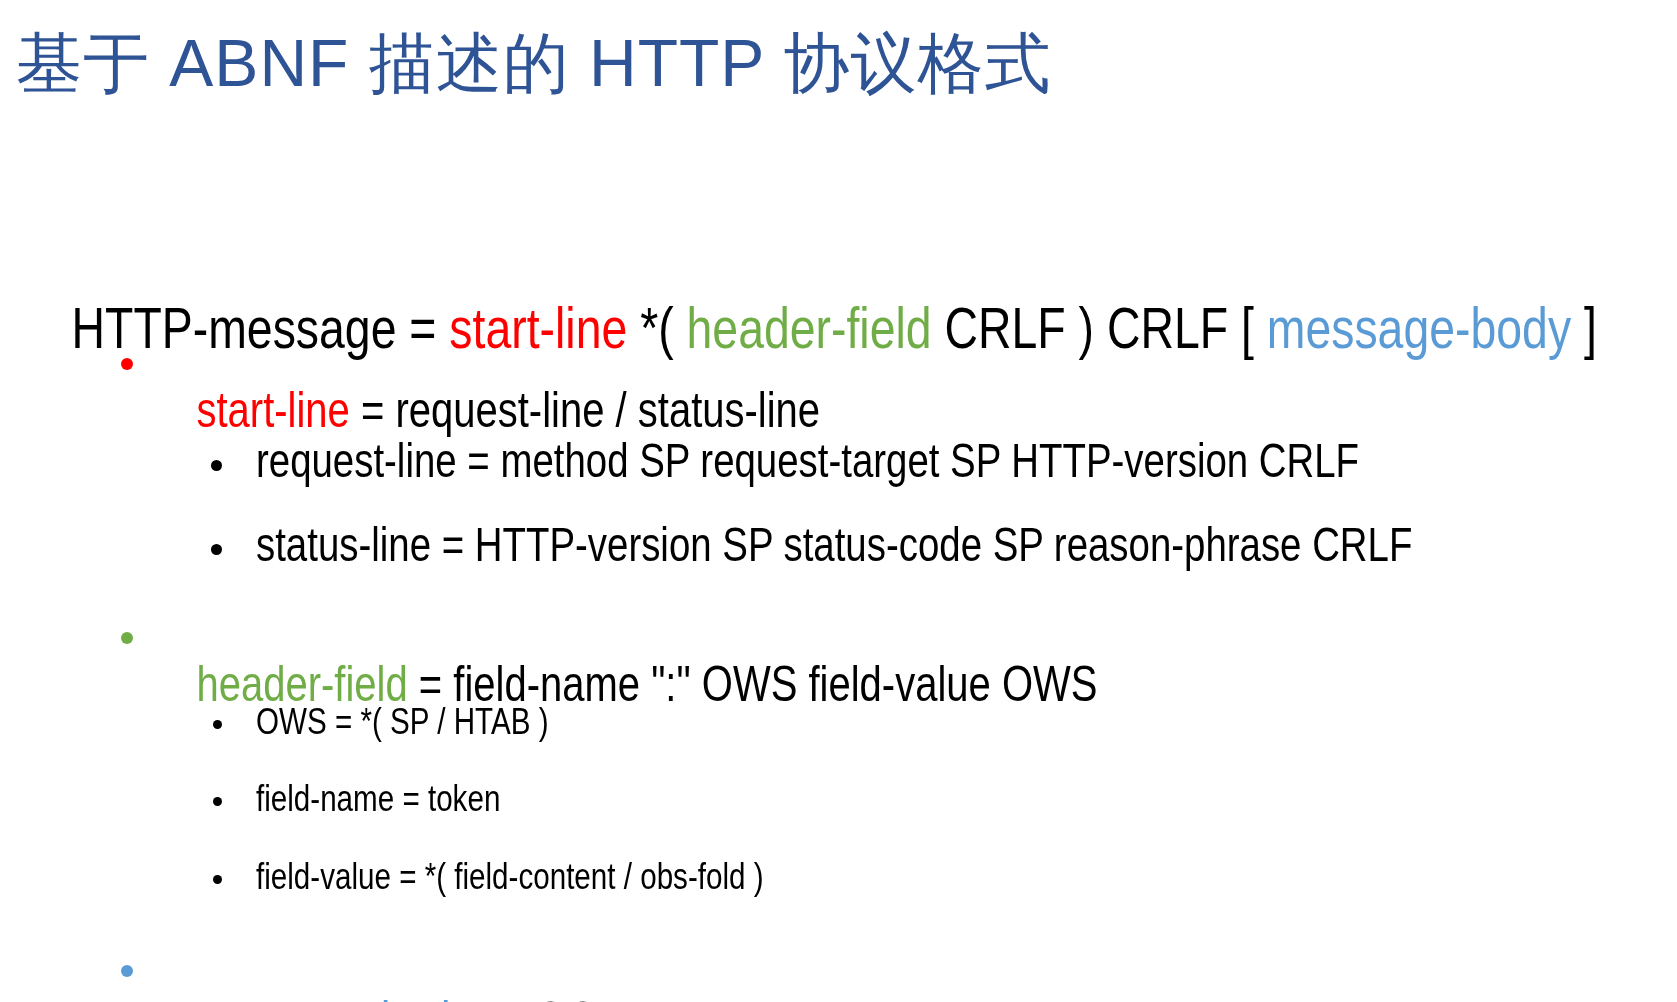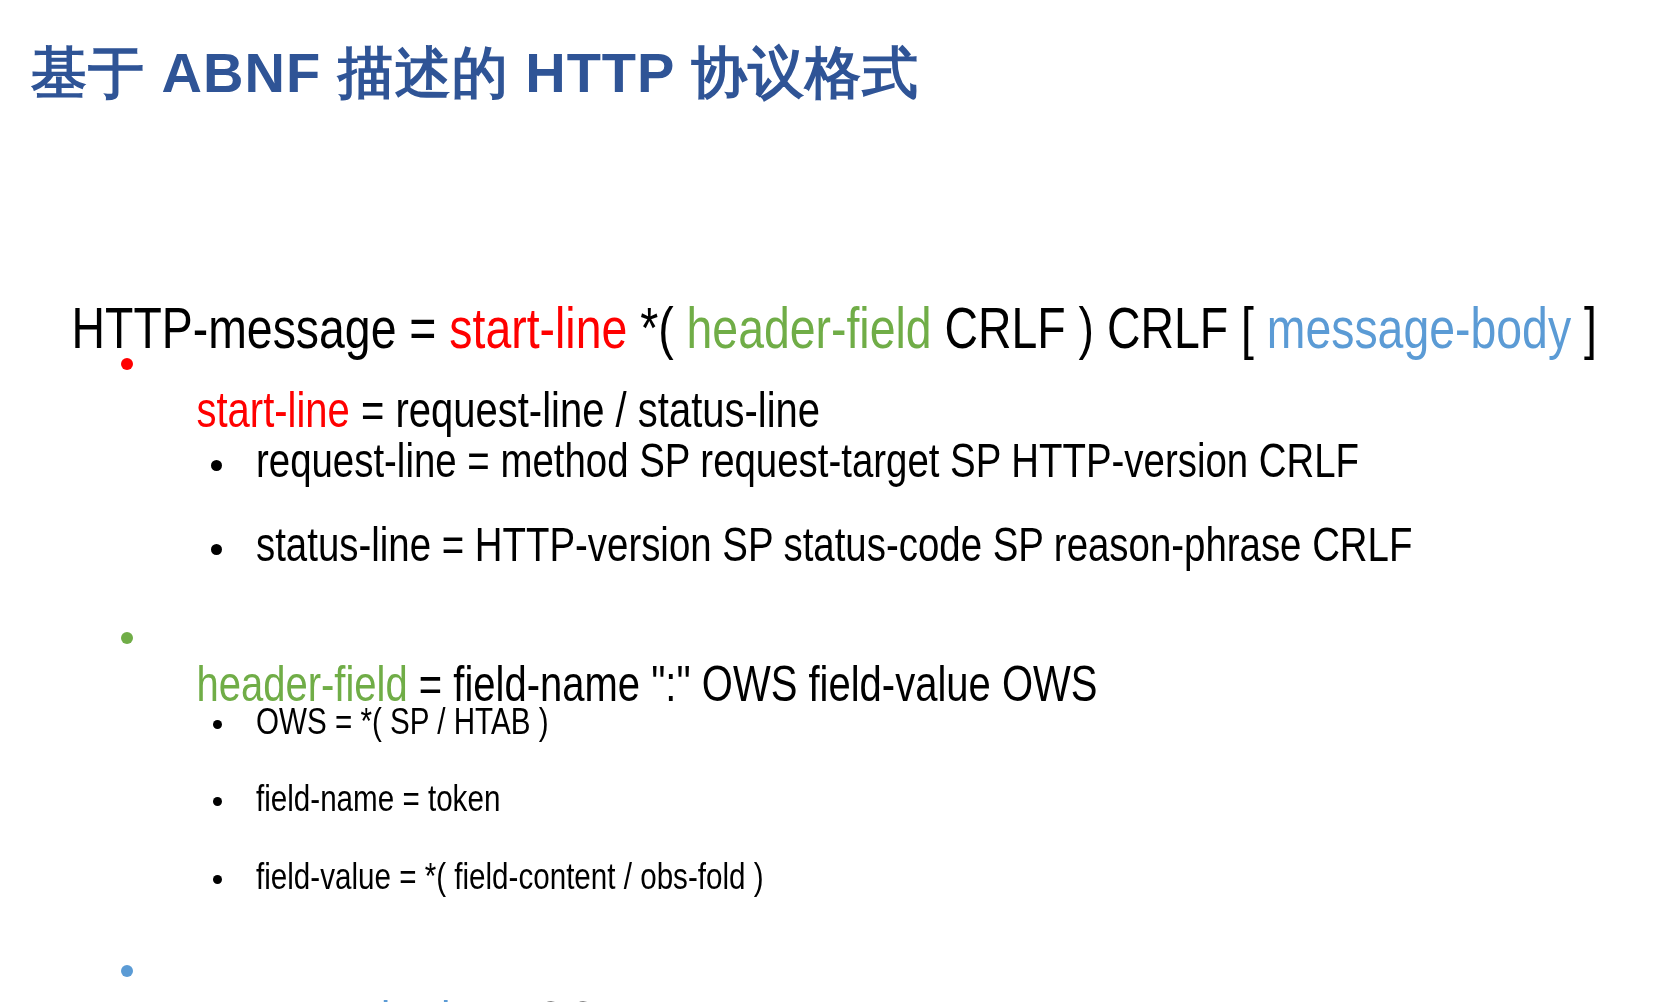--- a/index.html
+++ b/index.html
@@ -7,22 +7,22 @@
     width: 1677px; height: 1002px;
     background: #ffffff;
     font-family: "Liberation Sans", sans-serif;
     position: relative; overflow: hidden;
     color: #000000;
   }
   .slide { position: absolute; inset: 0; }
 
   .title {
     position: absolute; left: 16px; top: 26px;
-    margin: 15px;
-    font-size: 56px; font-weight: 700; line-height: 1.15;
+    margin: 0;
+    font-size: 66px; font-weight: 400; line-height: 1.15;
     letter-spacing: 1px;
     color: #2F5496;
     white-space: pre;
   }
 
   
   .line {
     position: absolute;
     white-space: pre;
     line-height: 1;

